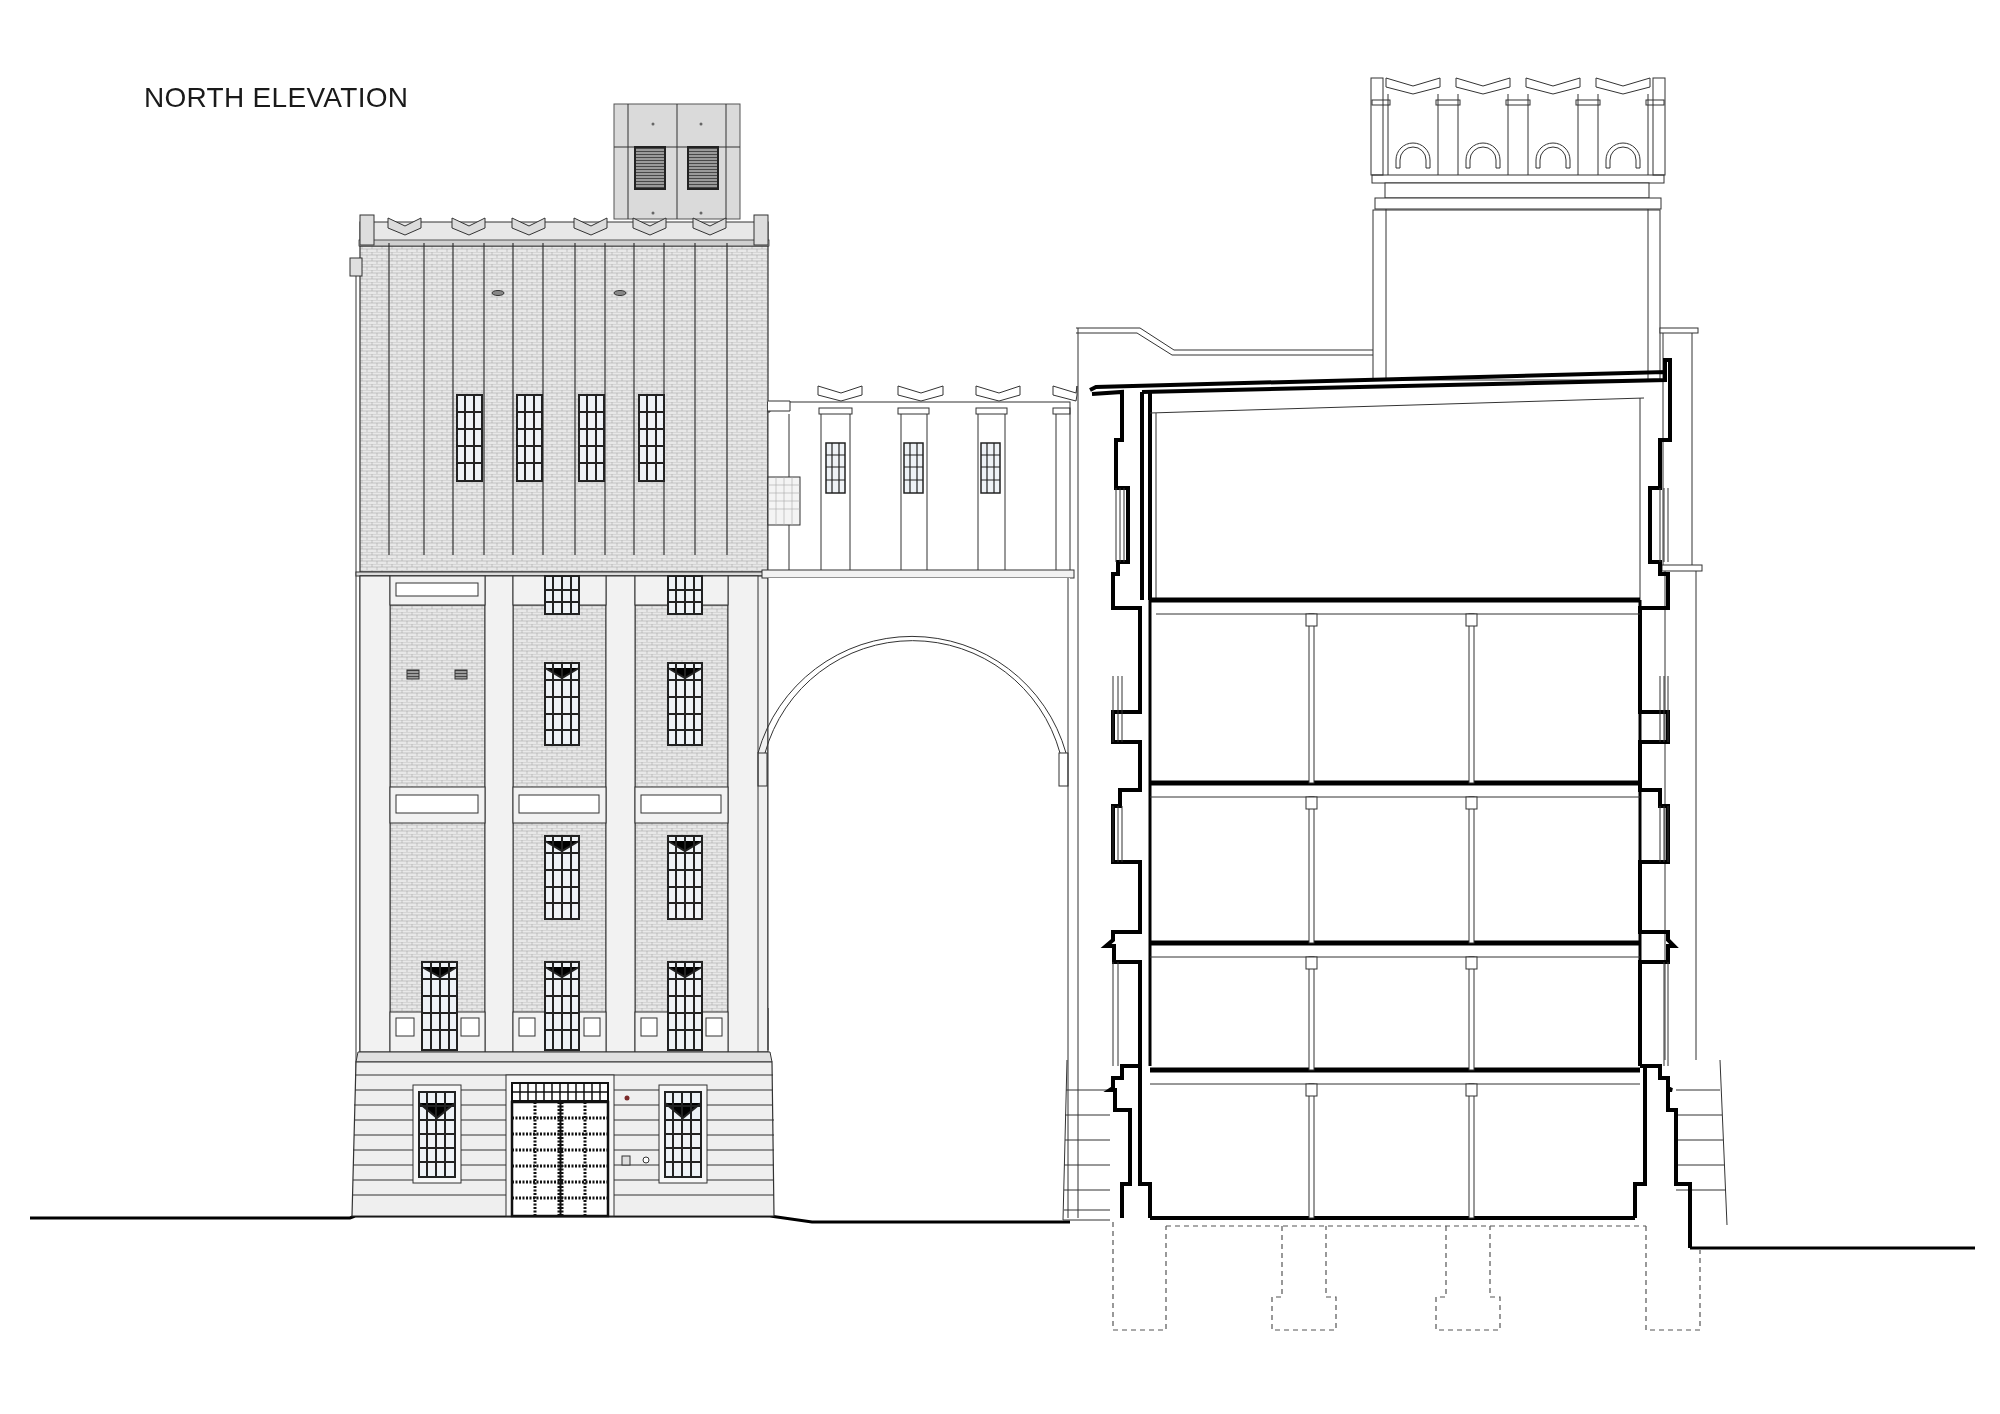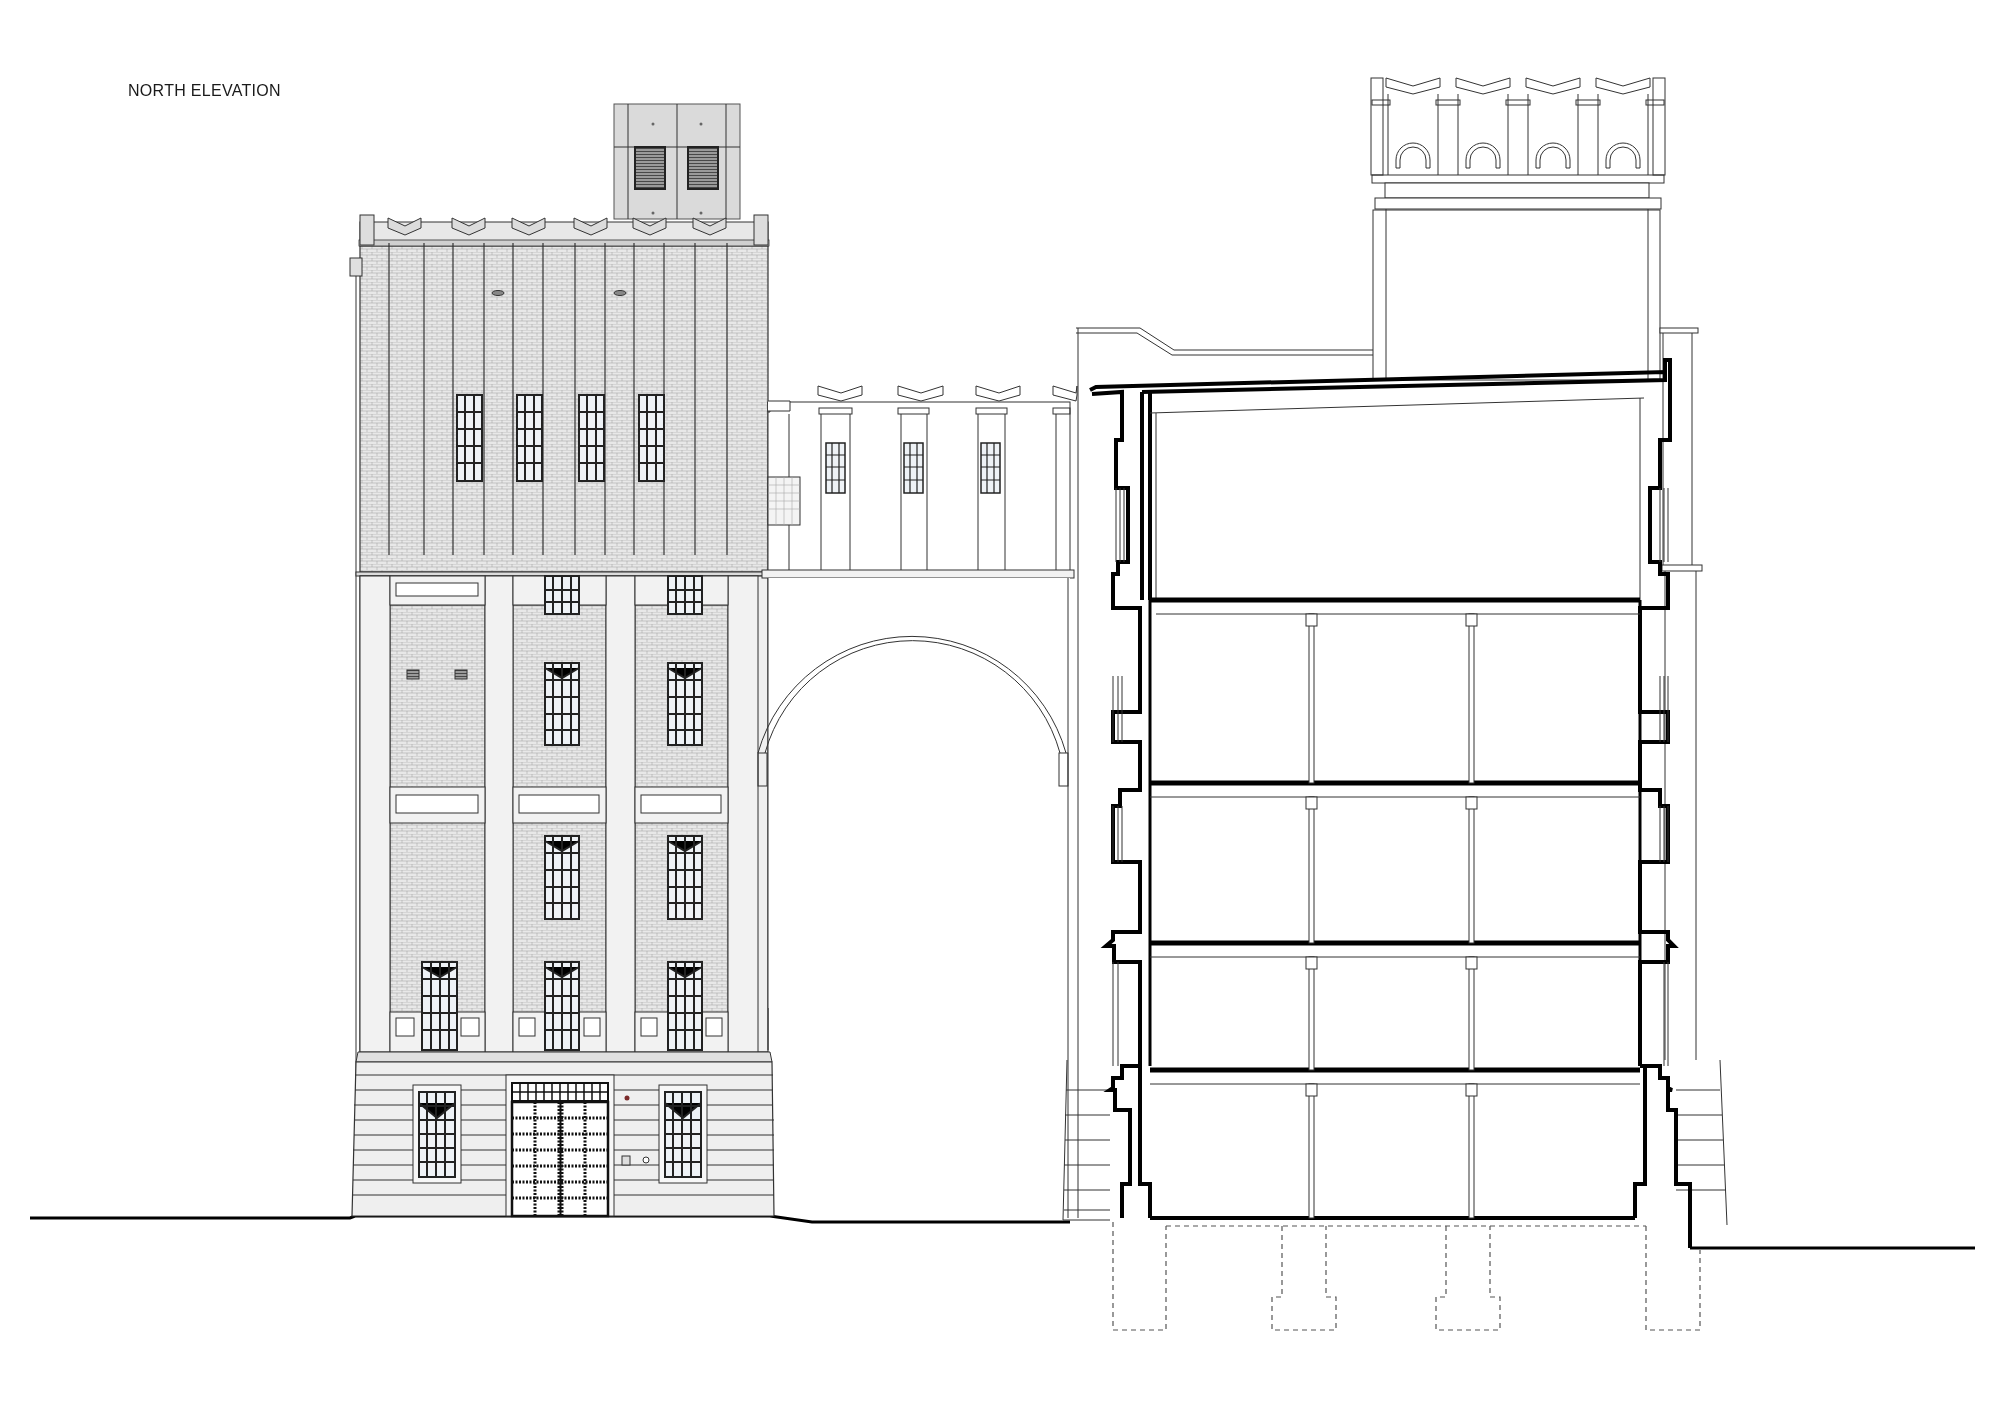--- a/index.html
+++ b/index.html
@@ -1,17 +1,17 @@
 <!DOCTYPE html>
 <html><head>
 <meta charset="utf-8">
 <style>
   html, body { margin: 0; padding: 0; background: #ffffff; }
   body { width: 2000px; height: 1414px; position: relative; overflow: hidden; font-family: "Liberation Sans", sans-serif; }
-  .title { position: absolute; left: 128px; top: 82px; font-size: 16px; color: #1a1a1a; letter-spacing: 0.3px; font-family: "Liberation Sans", sans-serif; }
+  .title { position: absolute; left: 144px; top: 82px; font-size: 28px; color: #1a1a1a; letter-spacing: 0.3px; font-family: "Liberation Sans", sans-serif; }
   svg { position: absolute; left: 0; top: 0; }
   .thin { stroke: #333; stroke-width: 1; fill: none; }
   .thinf { stroke: #333; stroke-width: 1; fill: #ffffff; }
   .cut { stroke: #000; stroke-width: 4; fill: none; stroke-linejoin: miter; }
   .dash { stroke: #555; stroke-width: 1.2; fill: none; stroke-dasharray: 5 4; }
   .glass { fill: #eef2f6; stroke: #222; stroke-width: 2; }
   .mullion { stroke: #222; stroke-width: 2; }
   .ground { stroke: #000; stroke-width: 3; fill: none; }
 </style>
 </head>

